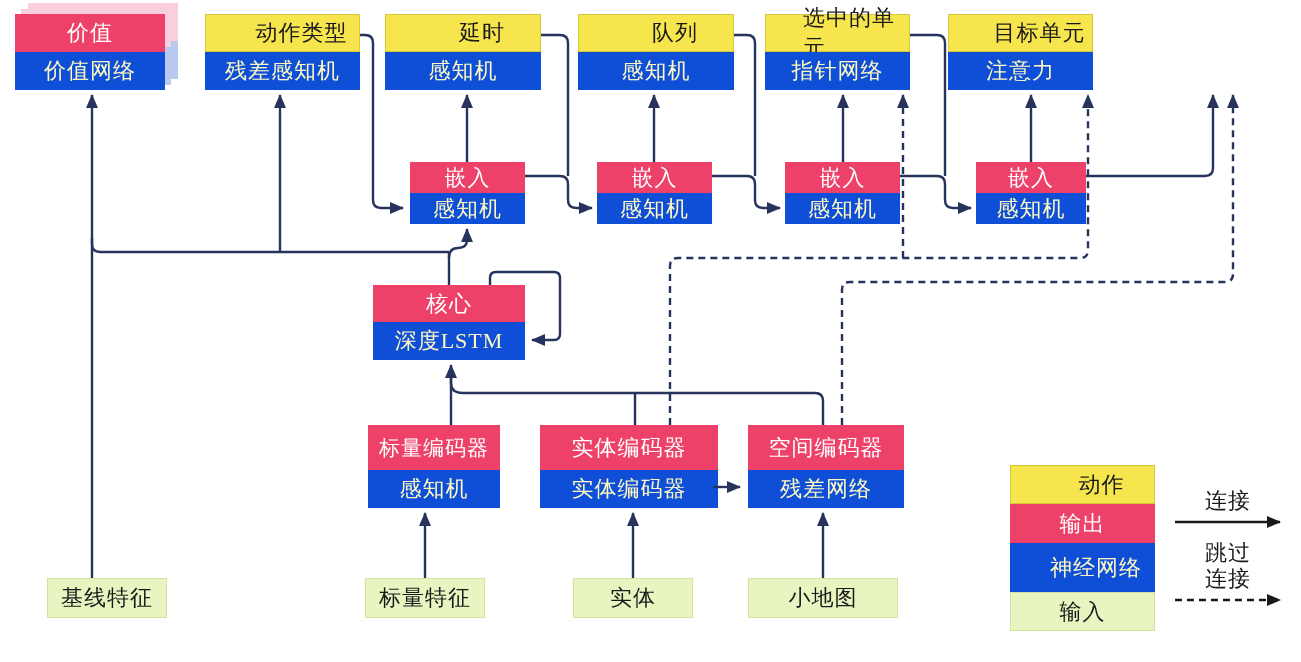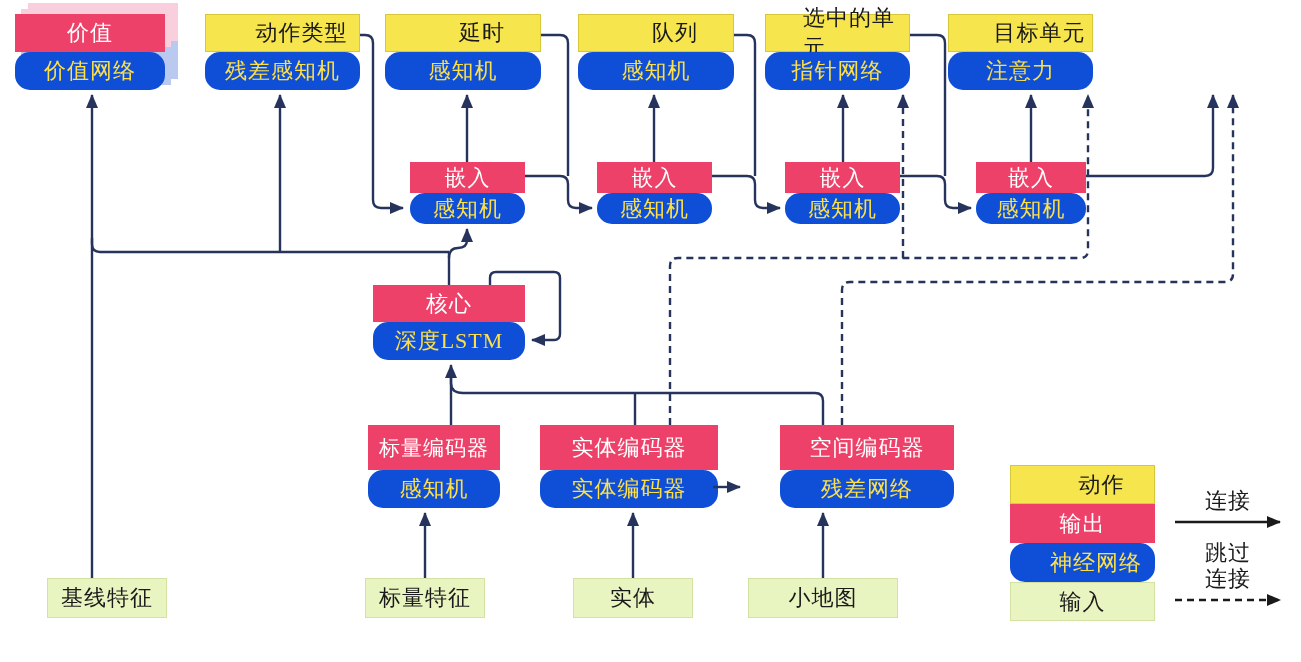--- a/index.html
+++ b/index.html
@@ -8,21 +8,21 @@
 
   .node{position:absolute;display:flex;flex-direction:column;z-index:2;}
   .half{display:flex;align-items:center;justify-content:center;font-size:22px;letter-spacing:1px;}
   .row-top .half{height:38px;}
   .row-embed .half{height:31px;}
   .row-core .half.t{height:37px;} .row-core .half.b{height:38px;}
   .row-enc .half.t{height:45px;} .row-enc .half.b{height:38px;}
 
   .c-yellow{background:#f7e54e;color:#1a1a1a;box-shadow:inset 0 0 0 1px rgba(120,110,0,0.25);padding-left:38px;}
   .c-red{background:#ed4169;color:#ffffff;}
-  .c-blue{background:#0f4fd8;color:#fde047;border-radius:15px;}
+  .c-blue{background:#0f4fd8;color:#fef9c3;}
   .c-green{background:#e9f5c0;color:#1a1a1a;box-shadow:inset 0 0 0 1px rgba(90,120,0,0.15);}
 
   .inputbox{position:absolute;height:40px;display:flex;align-items:center;justify-content:center;
             font-size:22px;letter-spacing:1px;z-index:2;}
 
   .shadowbox{position:absolute;width:150px;height:76px;z-index:1;}
   .shadowbox .s-t{height:38px;background:#f9cedd;}
   .shadowbox .s-b{height:38px;background:#bac9ef;}
 
   #wires{position:absolute;left:0;top:0;z-index:3;pointer-events:none;}
@@ -92,34 +92,34 @@
   </div>
 
   <div class="node row-enc" style="left:368px;top:425px;width:132px;justify-content:flex-end;">
     <div class="half t c-red" style="font-size:21px;">标量编码器</div>
     <div class="half b c-blue">感知机</div>
   </div>
   <div class="node row-enc" style="left:540px;top:425px;width:178px;">
     <div class="half t c-red">实体编码器</div>
     <div class="half b c-blue">实体编码器</div>
   </div>
-  <div class="node row-enc" style="left:748px;top:425px;width:174px;margin-left:32px;">
+  <div class="node row-enc" style="left:748px;top:425px;width:156px;">
     <div class="half t c-red">空间编码器</div>
     <div class="half b c-blue">残差网络</div>
   </div>
 
   <div class="inputbox c-green" style="left:15px;top:578px;width:120px;margin-left:32px;">基线特征</div>
   <div class="inputbox c-green" style="left:365px;top:578px;width:120px;">标量特征</div>
   <div class="inputbox c-green" style="left:573px;top:578px;width:120px;">实体</div>
   <div class="inputbox c-green" style="left:748px;top:578px;width:150px;">小地图</div>
 
   <div class="node" style="left:1010px;top:465px;width:145px;">
     <div class="half c-yellow" style="height:39px;">动作</div>
     <div class="half c-red" style="height:39px;">输出</div>
-    <div class="half c-blue" style="height:39px;padding-left:27px;">神经网络</div>
+    <div class="half c-blue" style="height:49px;padding-left:27px;">神经网络</div>
     <div class="half c-green" style="height:39px;">输入</div>
   </div>
   <div class="legend-label" style="left:1173px;top:486px;">连接</div>
   <div class="legend-label" style="left:1173px;top:538px;">跳过</div>
   <div class="legend-label" style="left:1173px;top:564px;">连接</div>
 
   <svg id="wires" width="1301" height="662" viewBox="0 0 1301 662">
     <defs>
       <marker id="arrN" markerUnits="userSpaceOnUse" markerWidth="15" markerHeight="12" refX="13" refY="6" orient="auto">
         <path d="M0,0 L14,6 L0,12 Z" fill="#26335c"></path>

